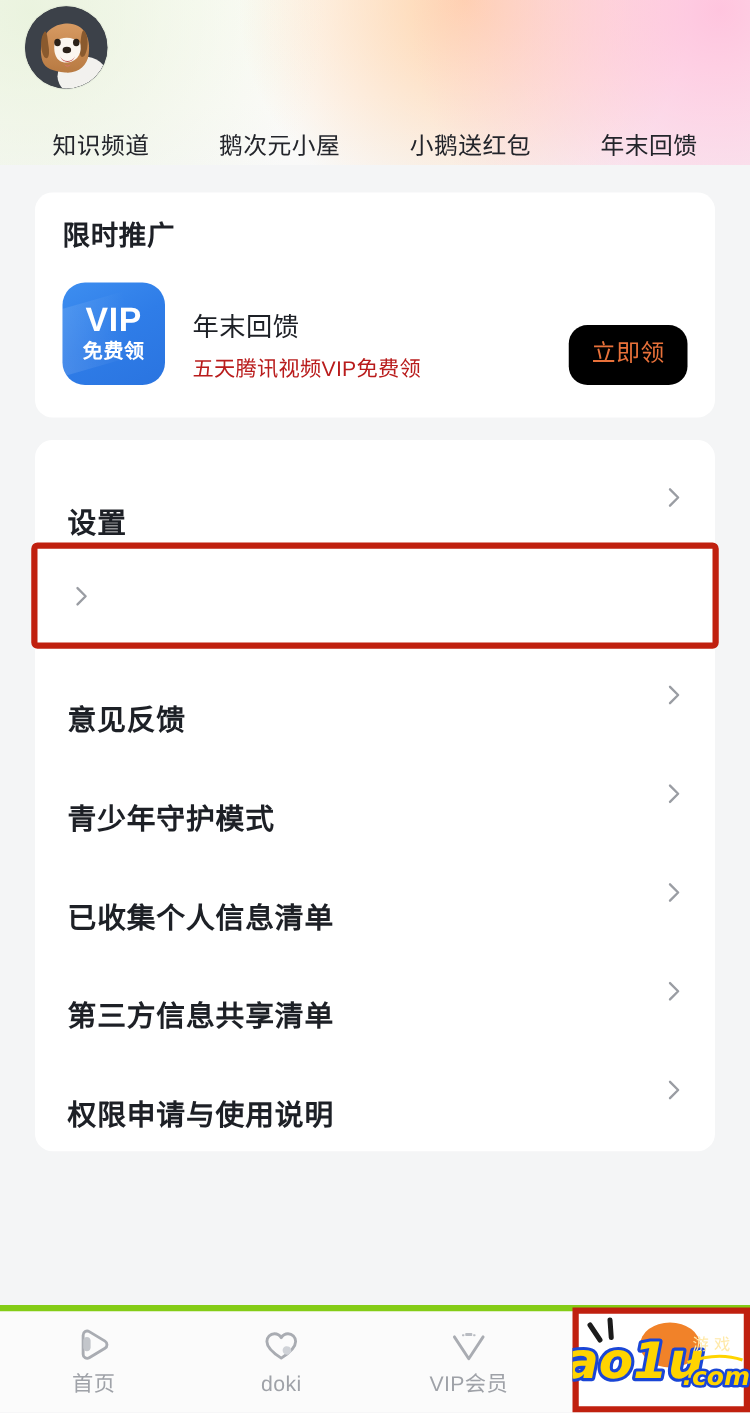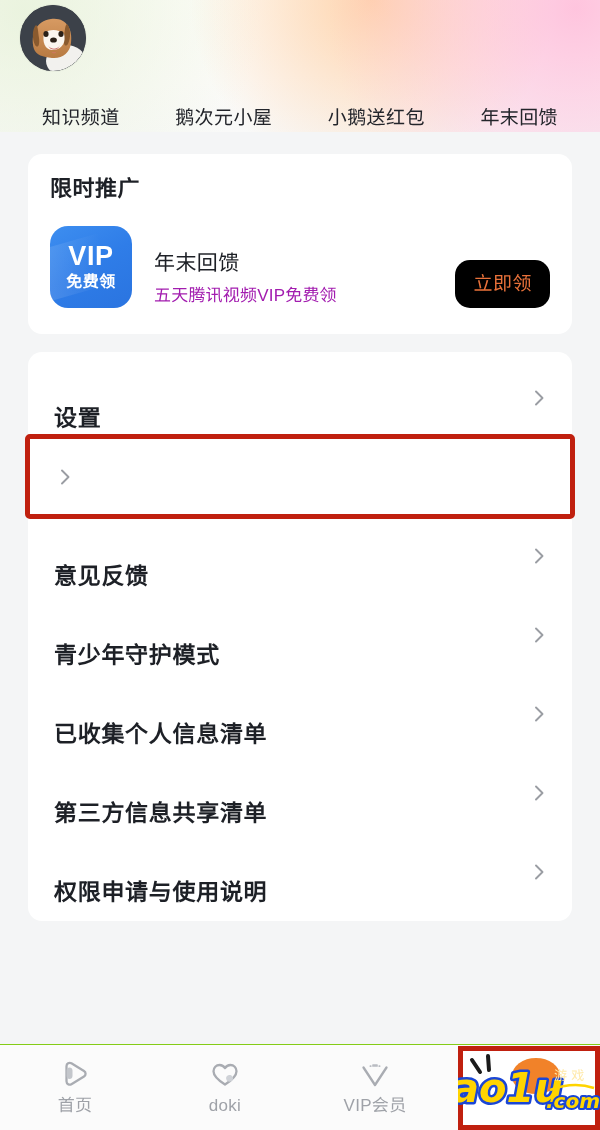--- a/index.html
+++ b/index.html
@@ -145,21 +145,21 @@
   }
   .promo-heading {
     font-size: 21px;
     color: #1d2026;
     line-height: 28px;
     letter-spacing: 0.4px;
   }
   .promo-sub {
     margin-top: 7px;
     font-size: 17px;
-    color: #a21caf;
+    color: #b91c1c;
     line-height: 24px;
     letter-spacing: 0.2px;
   }
   .claim-btn {
     flex: none;
     margin-left: 8px;
     background: #000000;
     color: #e8713a;
     font-size: 19px;
     border-radius: 15px;
@@ -209,21 +209,21 @@
     outline-offset: -2px;
     border-radius: 2px;
     z-index: 4;
   }
 
   
   .tabbar {
     flex: none;
     height: 86px;
     background: #fbfbfb;
-    border-top: 1px solid #84cc16;
+    border-top: 5px solid #84cc16;
     display: flex;
     align-items: center;
     position: relative;
   }
   .tab {
     flex: 1 1 0;
     height: 100%;
     display: flex;
     flex-direction: column;
     align-items: center;

